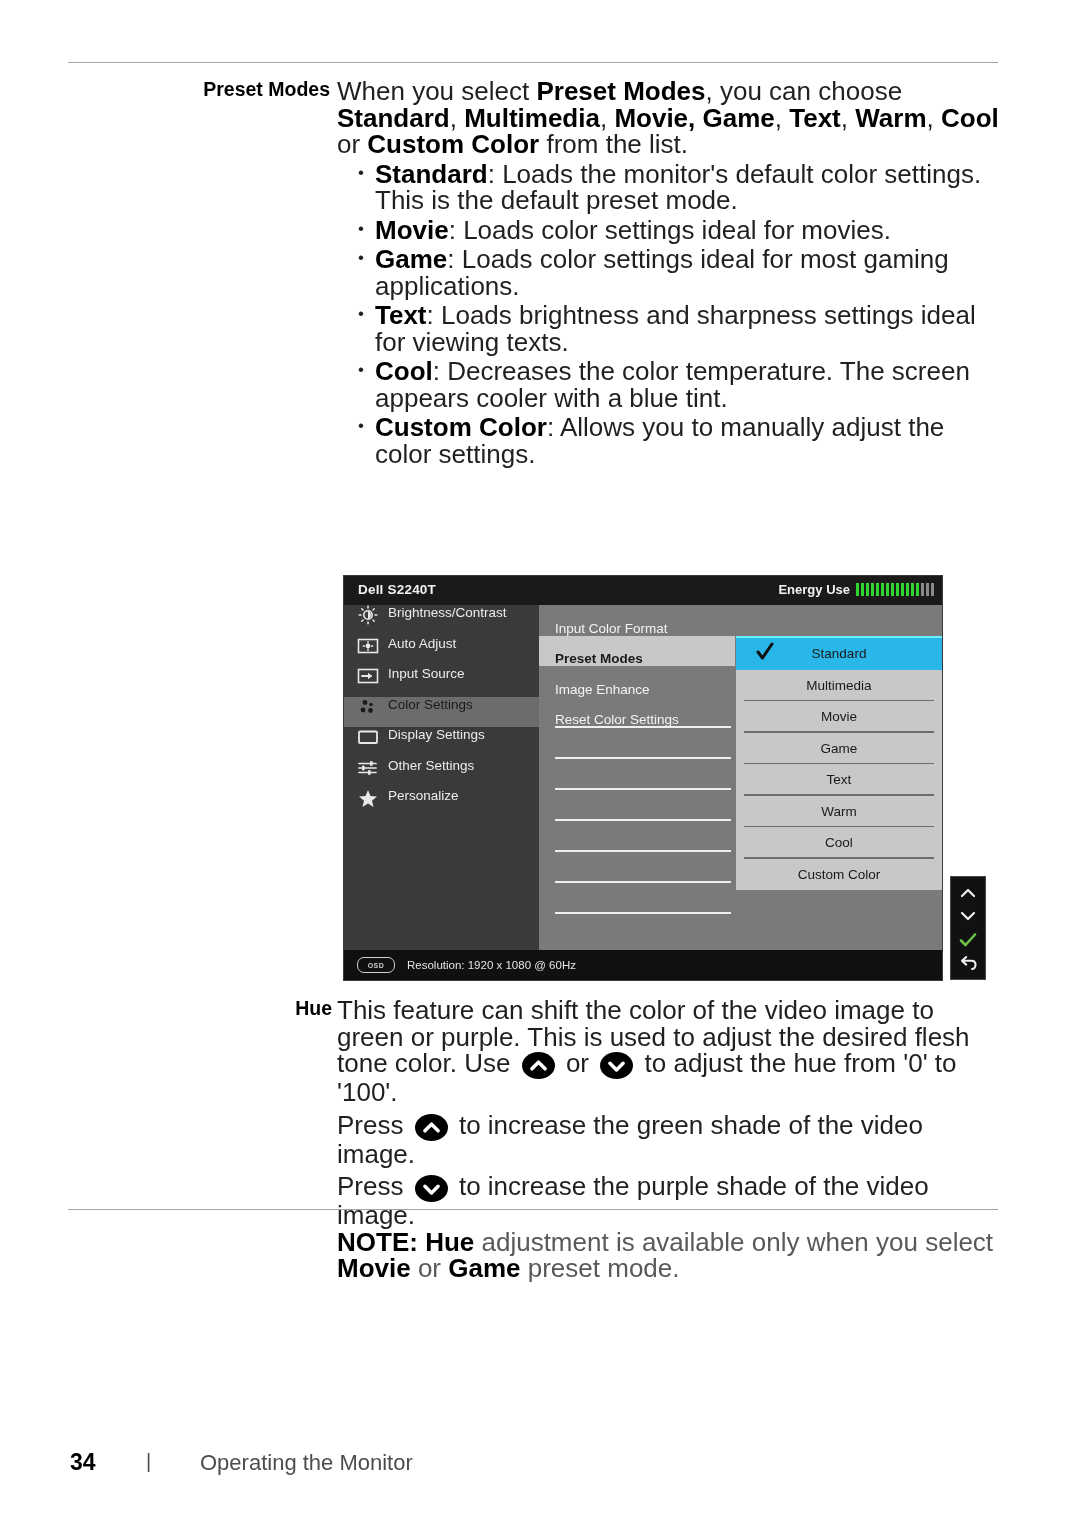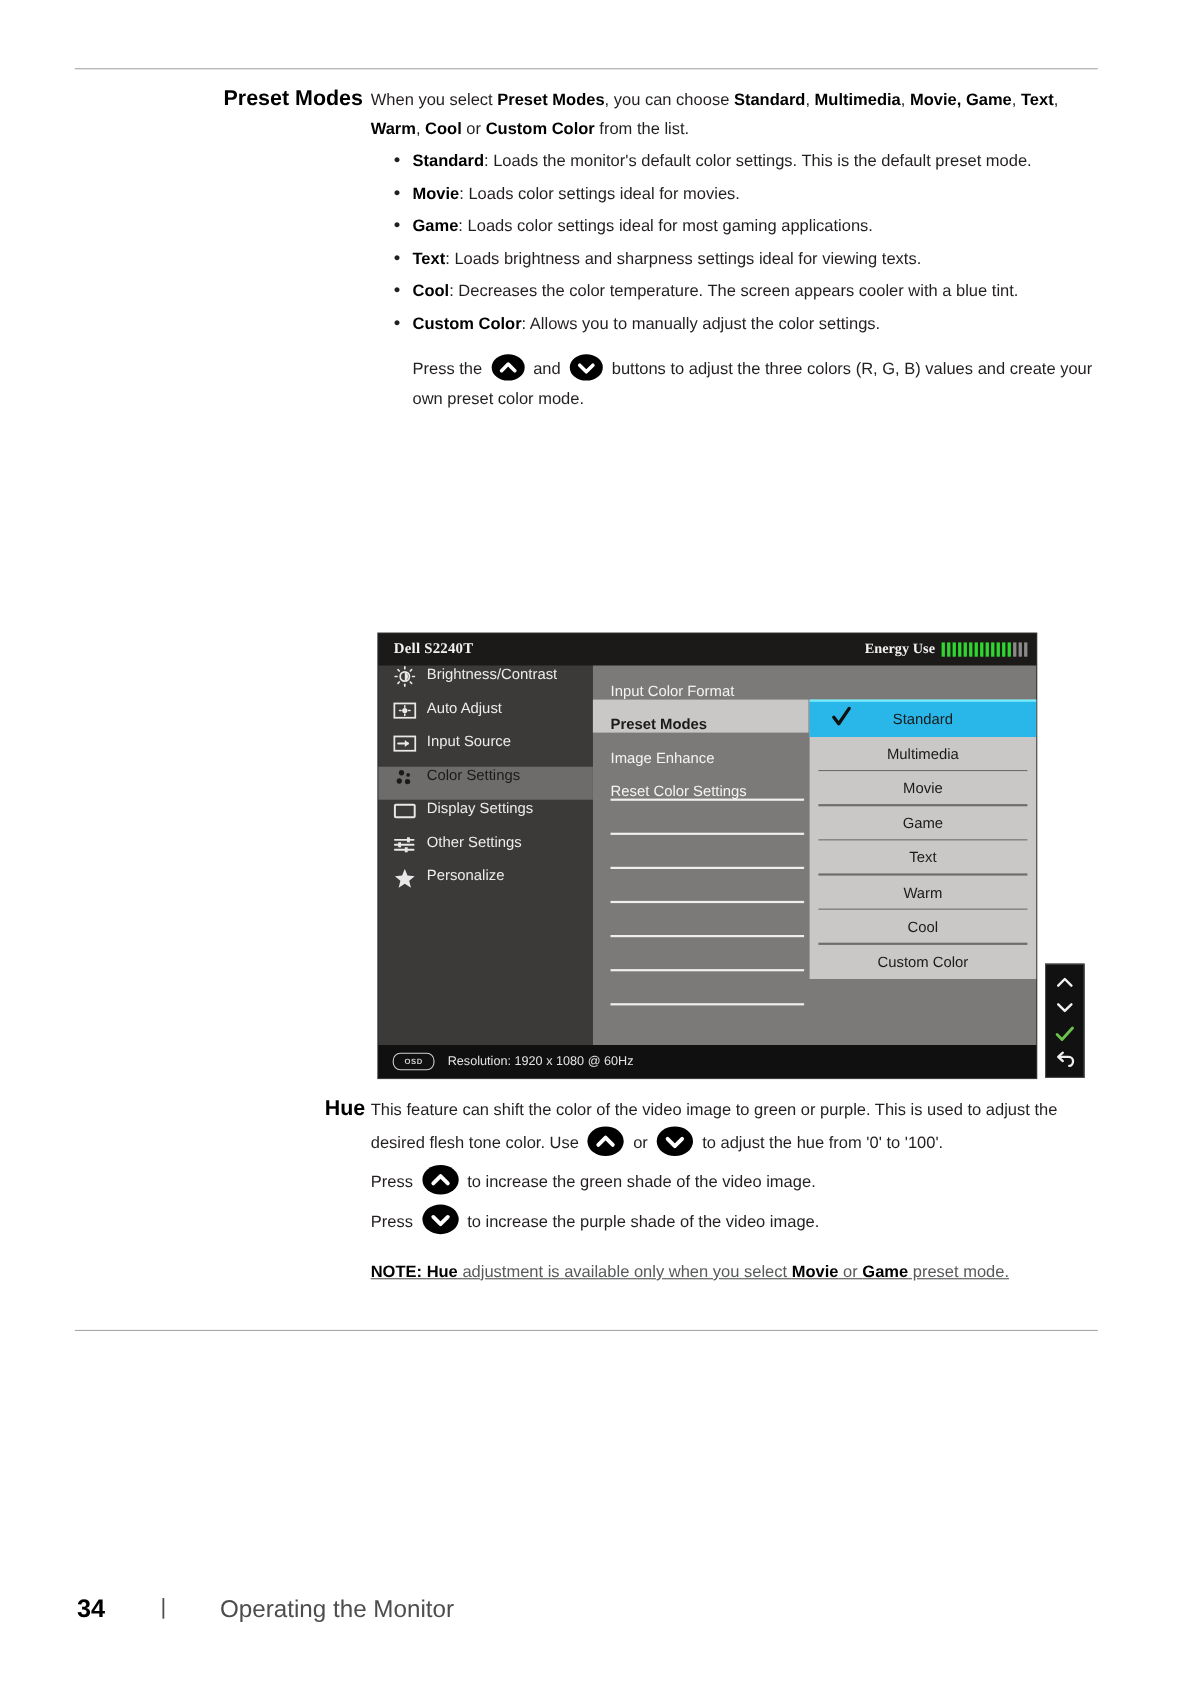--- a/index.html
+++ b/index.html
@@ -21,21 +21,21 @@
   .rule.bottom{top:1209px;}
   .row-label{
     position:absolute;
     font-weight:bold;
     font-size:19.5px;
     color:#000;
     text-align:right;
   }
   .row-body{
     position:absolute;
-    font-size:15px;
+    font-size:26px;
     line-height:26.5px;
     color:#231f20;
   }
   b{font-weight:bold;color:#000;}
 
   
   #presetLabel{left:110px;top:78px;width:220px;}
   #presetBody{left:337px;top:78px;width:668px;}
 
   .bullets{margin:0;padding:0;list-style:none;}
@@ -72,21 +72,20 @@
     left:344px;top:576px;
     width:598px;height:404px;
     background:#1c1a19;
     font-family:"Liberation Sans", sans-serif;
     overflow:visible;
     box-shadow:0 0 0 1px #3a3a3a;
   }
   #osdHeader{
     position:absolute;left:0;top:0;width:598px;height:29px;
     background:#1c1a19;
-    font-family:Liberation Serif, serif;
   }
   #osdTitle{
     position:absolute;left:14px;top:6px;
     color:#f2f2f2;font-size:13.5px;font-weight:bold;
     letter-spacing:.2px;
   }
   #energyWrap{
     position:absolute;right:8px;top:6px;
     display:flex;align-items:center;gap:6px;
   }
@@ -164,21 +163,21 @@
     width:36px;height:104px;background:#121111;
     display:flex;flex-direction:column;align-items:center;
     justify-content:space-around;padding:4px 0;box-sizing:border-box;
     border:1px solid #4a4a4a;
   }
   #osdSide .sbtn{width:22px;height:20px;display:flex;align-items:center;justify-content:center;}
 
   
   #hueLabel{left:112px;top:997px;width:220px;}
   #hueBody{left:337px;top:997px;width:668px;}
-  .note{margin-top:20px;color:#58595b;text-decoration:underline;}
+  .note{margin-top:0;color:#58595b;}
   .note b{color:#000;}
   .press-line{margin-top:6px;}
 
   
   #pageNum{
     position:absolute;left:70px;top:1449px;
     font-size:23px;font-weight:bold;color:#000;
   }
   #pageBar{
     position:absolute;left:146px;top:1450px;
@@ -206,35 +205,20 @@
 
     <ul class="bullets">
       <li><b>Standard</b><span>: Loads the monitor's default color settings. This is the default preset mode.</span></li>
       <li><b>Movie</b><span>: Loads color settings ideal for movies.</span></li>
       <li><b>Game</b><span>: Loads color settings ideal for most gaming applications.</span></li>
       <li><b>Text</b><span>: Loads brightness and sharpness settings ideal for viewing texts.</span></li>
       <li><b>Cool</b><span>: Decreases the color temperature. The screen appears cooler with a blue tint.</span></li>
       <li><b>Custom Color</b><span>: Allows you to manually adjust the color settings.</span></li>
     </ul>
 
-    <div class="press-para">
-      <span>Press the</span>
-      <span class="key">
-        <svg viewBox="0 0 30 24">
-            <path d="M9 15 L15 9 L21 15" fill="none" stroke="#fff" stroke-width="3.2" stroke-linecap="round" stroke-linejoin="round"></path>
-          </svg>
-      </span>
-      <span>and</span>
-      <span class="key">
-        <svg viewBox="0 0 30 24">
-            <path d="M9 10 L15 16 L21 10" fill="none" stroke="#fff" stroke-width="3.2" stroke-linecap="round" stroke-linejoin="round"></path>
-          </svg>
-      </span>
-      <span>buttons to adjust the three colors (R, G, B) values and create your own preset color mode.</span>
-    </div>
   </div>
 
   <div id="osd">
 
     <div id="osdHeader">
       <div id="osdTitle">Dell S2240T</div>
       <div id="energyWrap">
         <span id="energyLabel">Energy Use</span>
         <span id="energyBars">
             <i></i>

